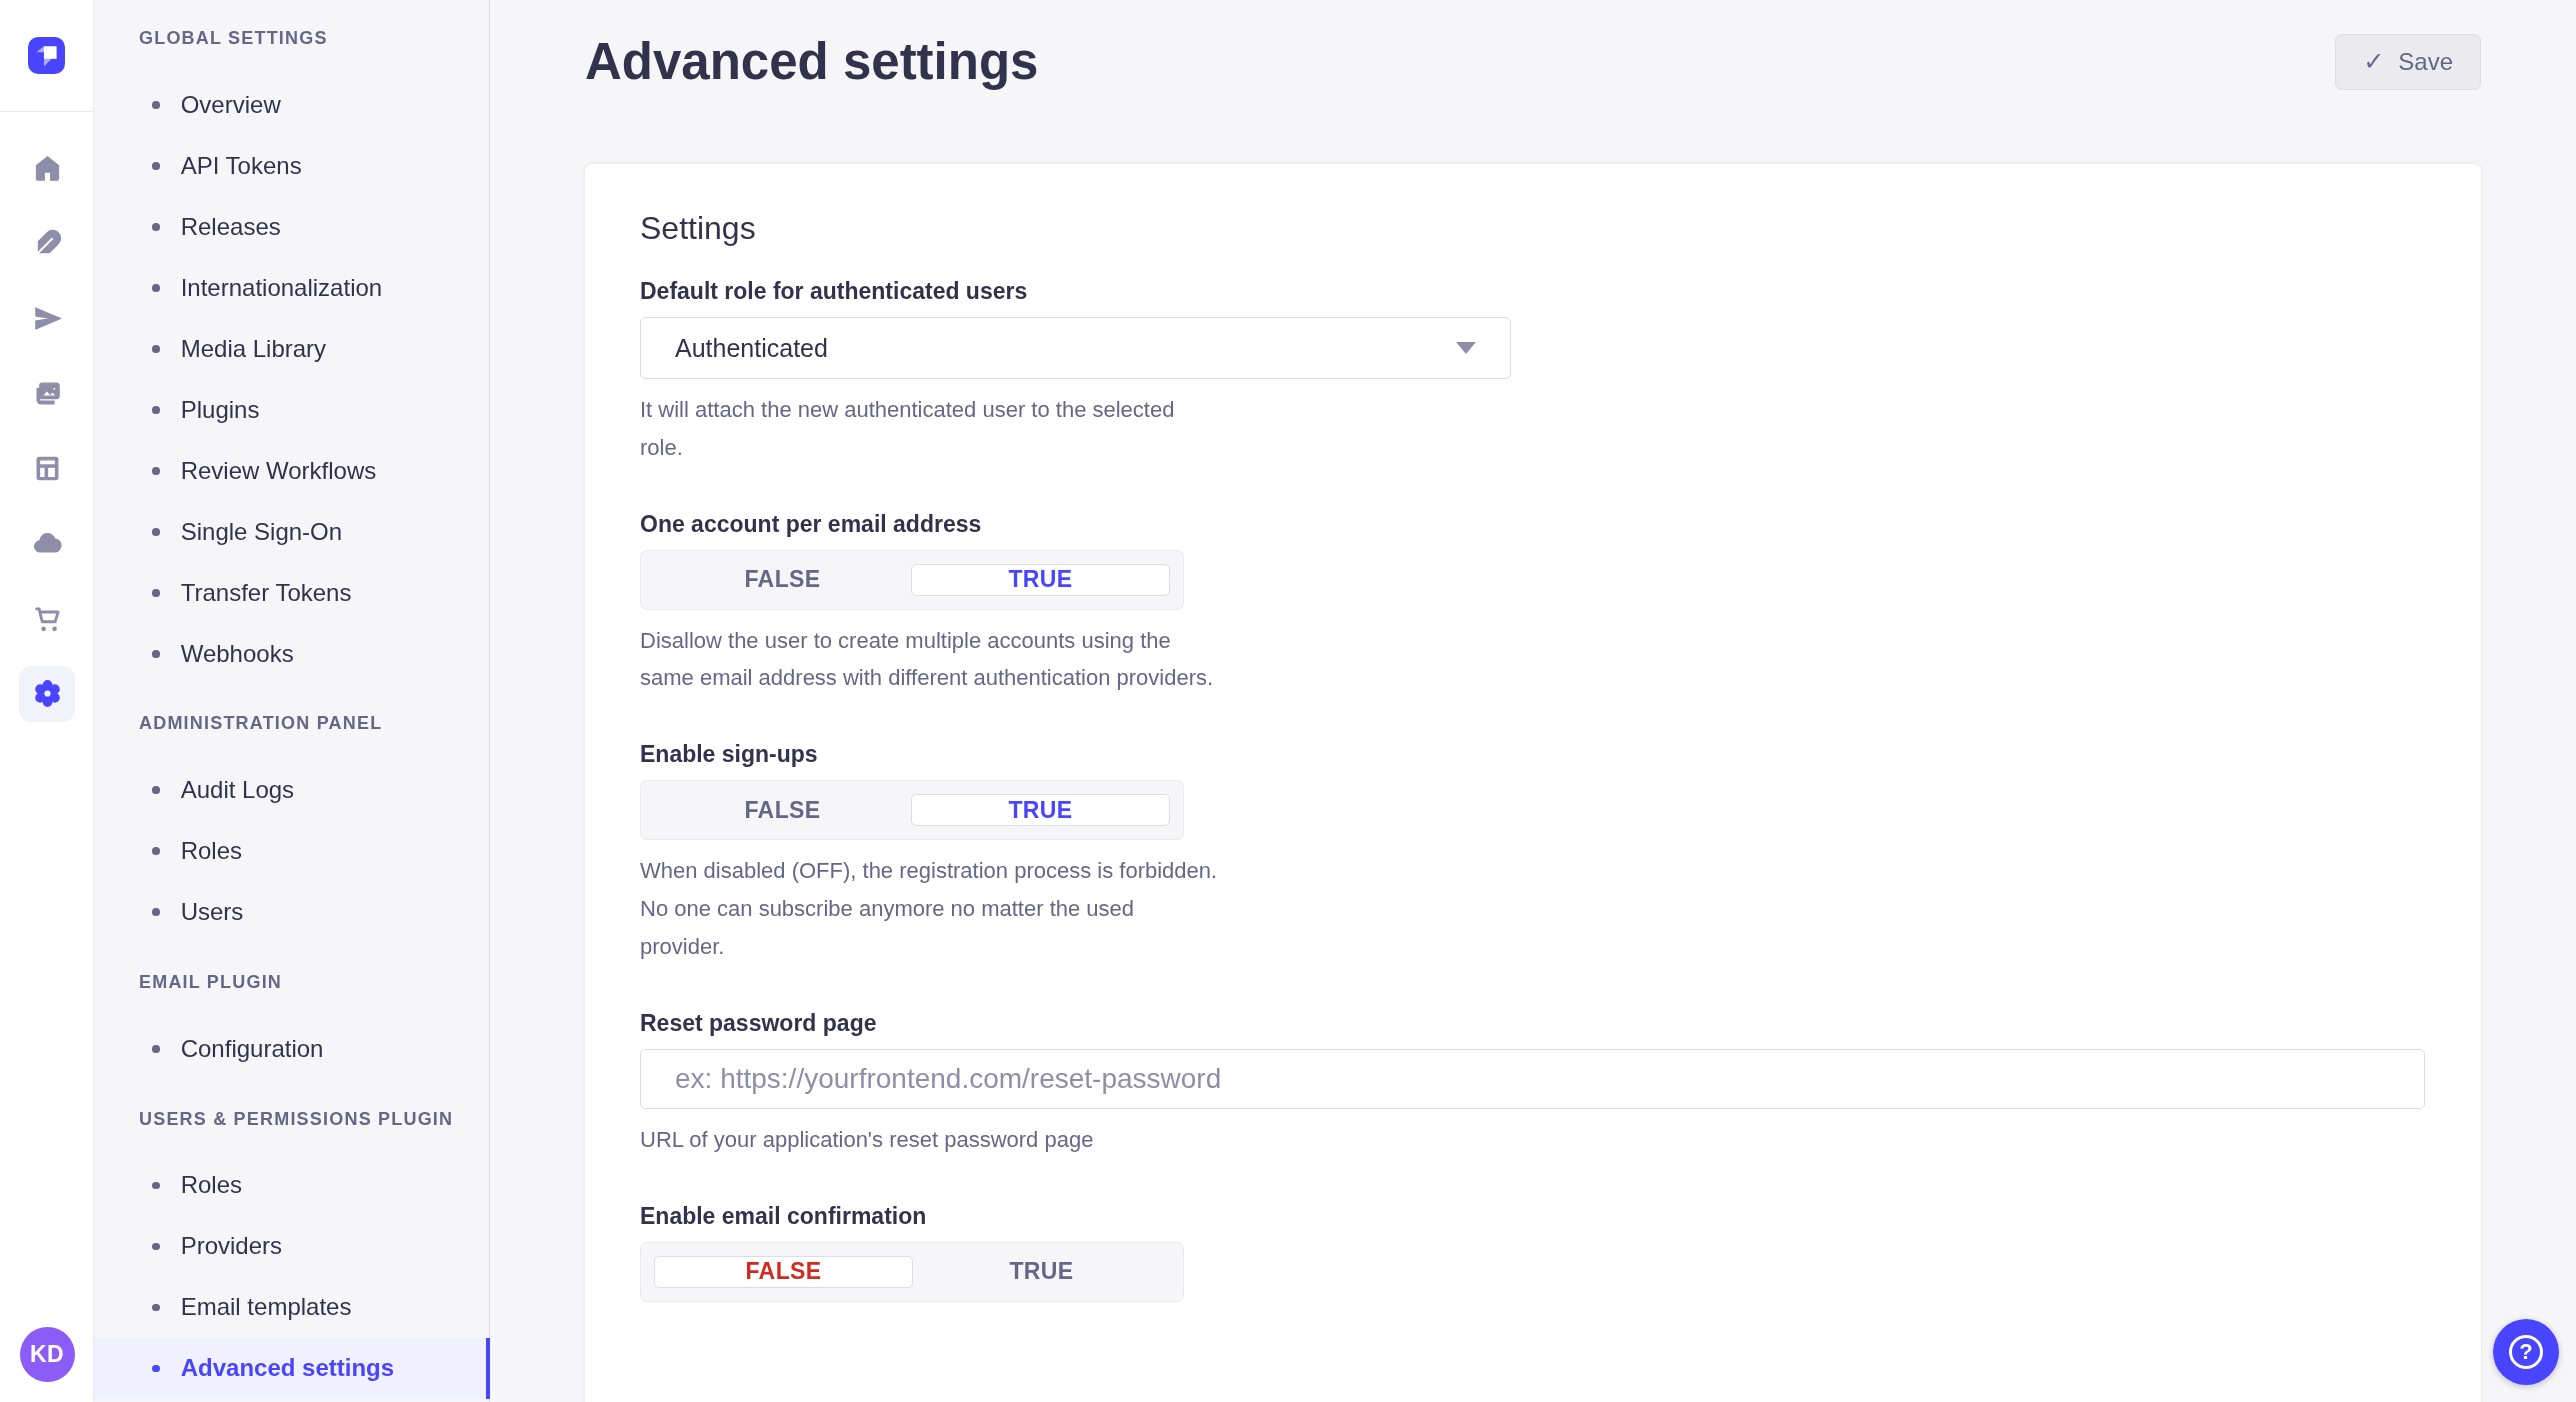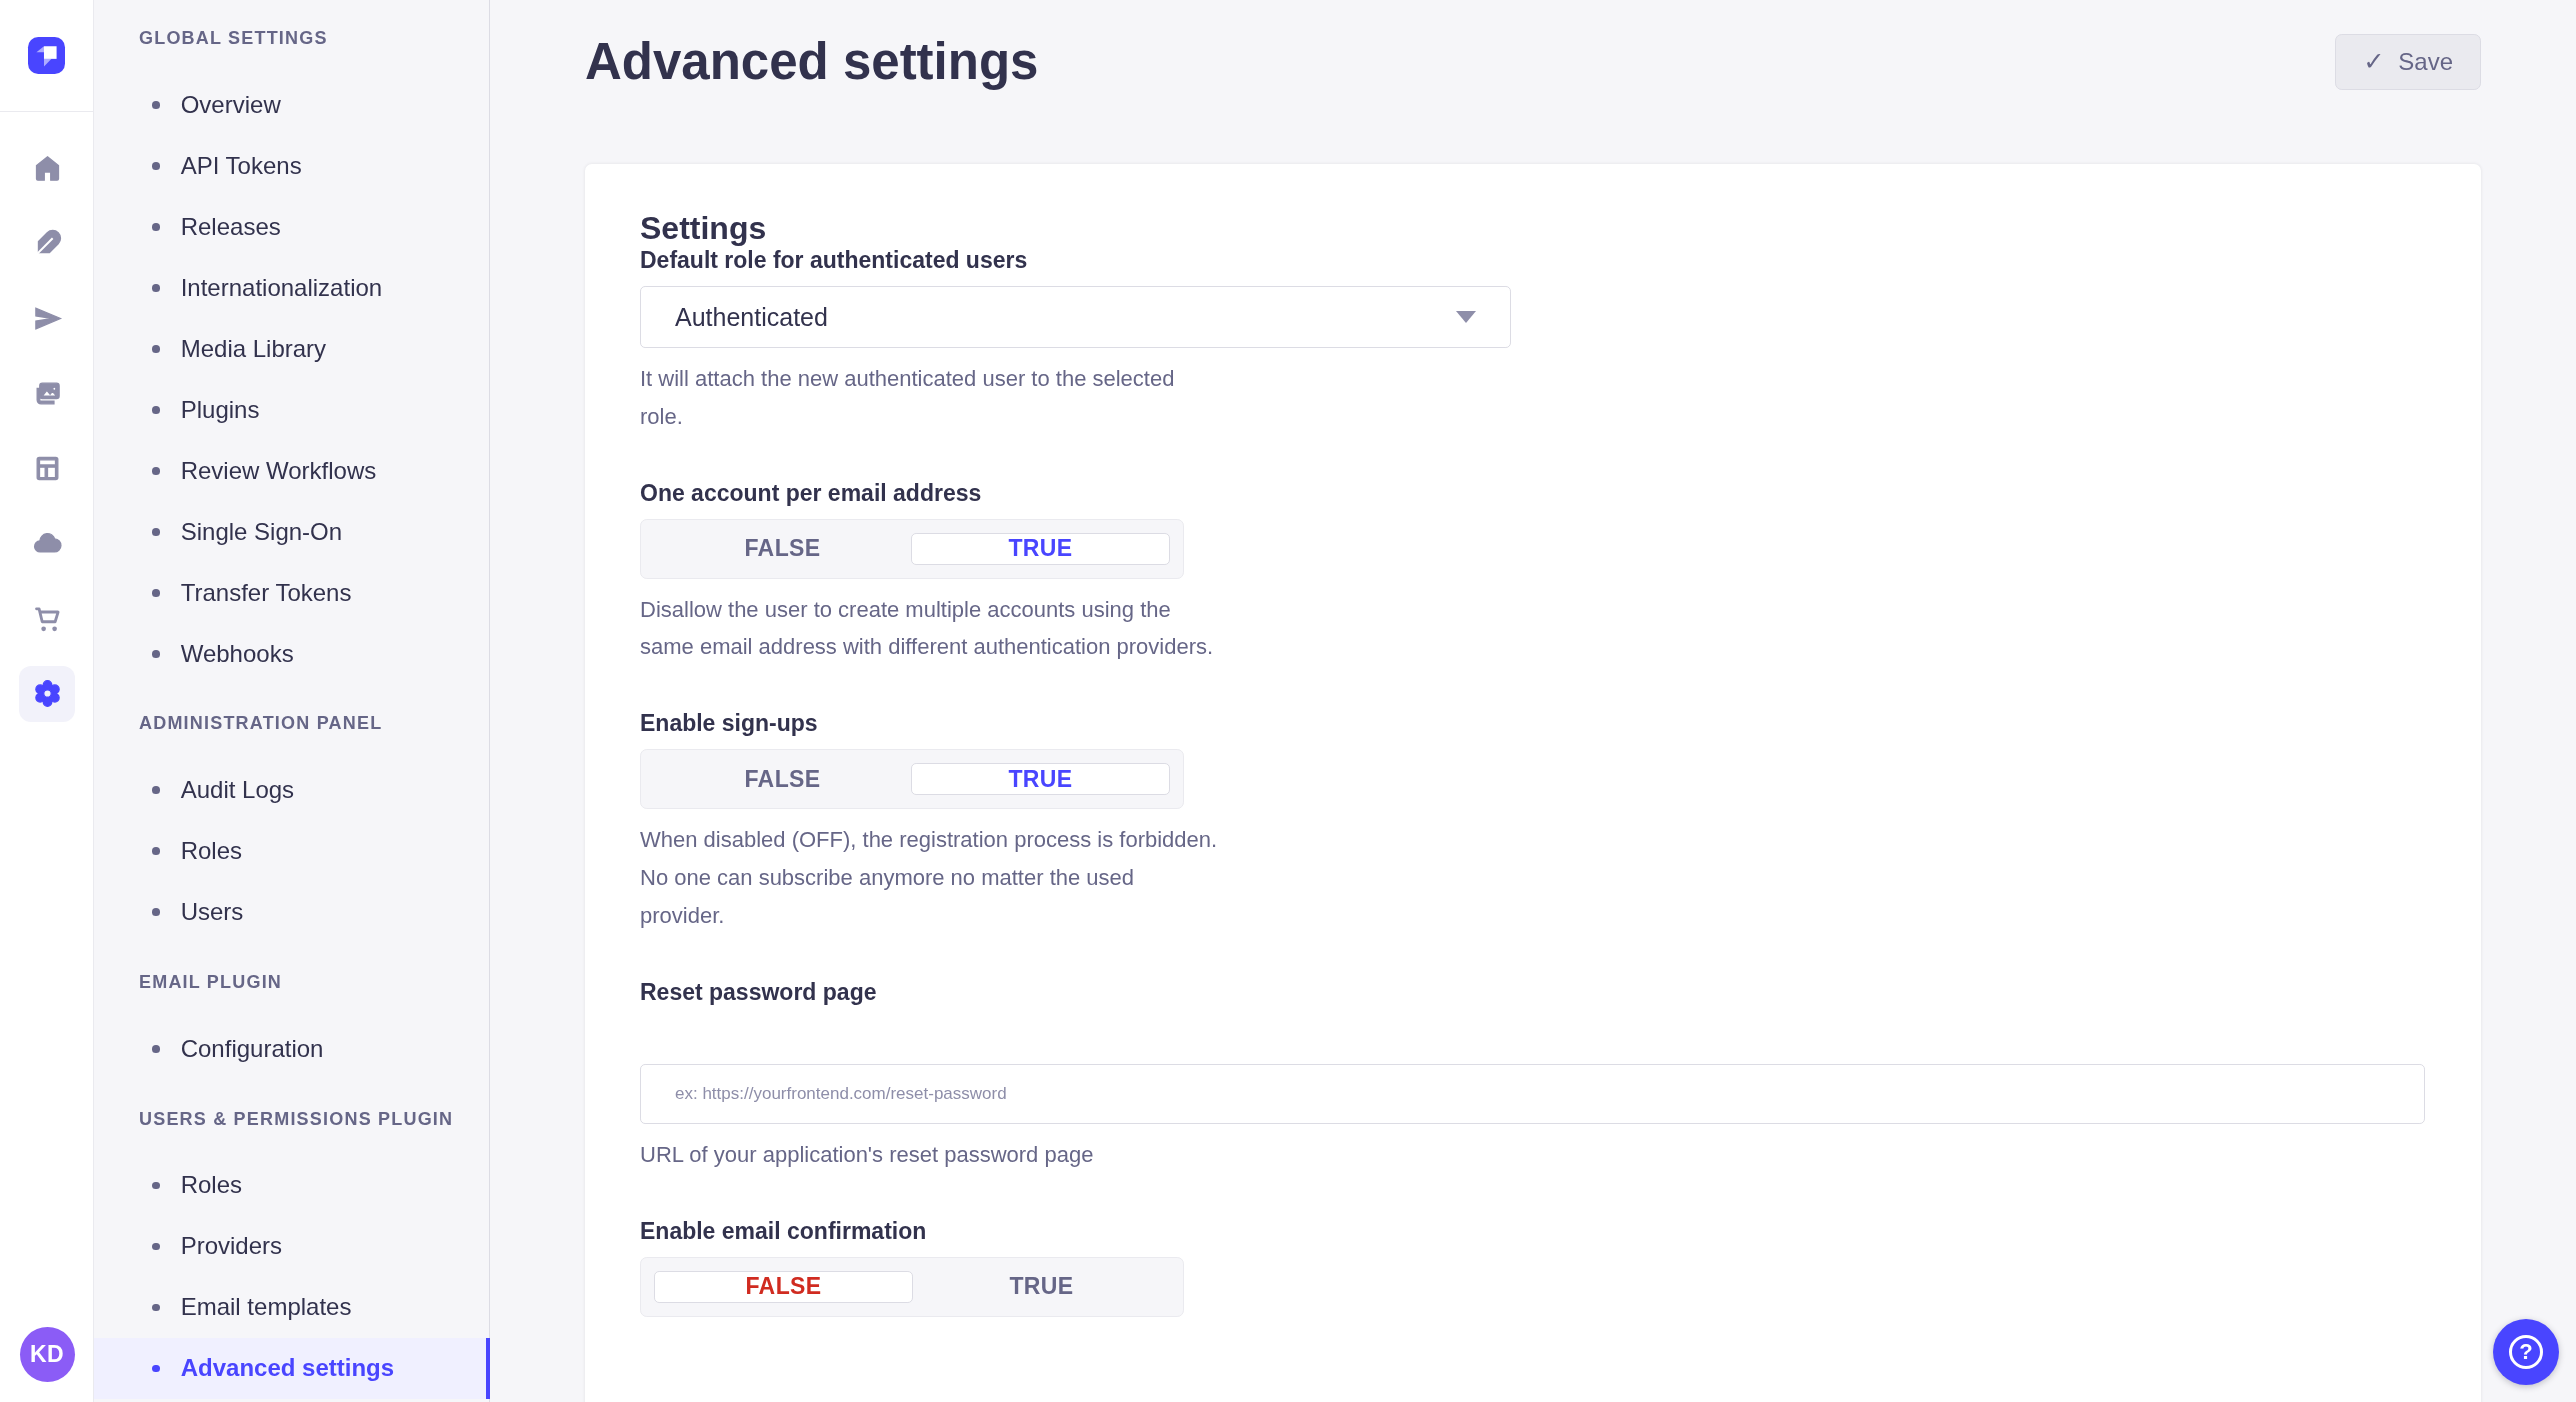--- a/index.html
+++ b/index.html
@@ -88,21 +88,21 @@
   }
   .save-btn .check { font-size:25.6px; color:#666687; line-height:1; }
   .save-btn .save-lbl { font-size:24px; color:#666687; }
 
   .card {
     margin-top:72px; background:#FFFFFF; border-radius:6.8px;
     box-shadow:0 0.9px 3.4px rgba(33,33,52,0.10);
     padding:46px 55px 60px 55px;
     min-height:1278px;
   }
-  .card-title { font-size:32px; font-weight:bold; color:#32324D; }
+  .card-title { font-size:32px; font-weight:normal; color:#32324D; margin-bottom:31px; }
 
   .field { margin-bottom:44px; }
   .field-label { font-size:23px; font-weight:bold; color:#32324D; margin-bottom:12px; }
   .hint { font-size:22px; color:#666687; margin-top:12px; max-width:579px; line-height:1.72; }
   .hint.wide { max-width:1363px; }
 
   .select {
     width:871px; height:62px; background:#fff;
     border:0.9px solid #DCDCE4; border-radius:5.1px;
     display:flex; align-items:center; justify-content:space-between;
@@ -124,22 +124,22 @@
     font-size:23px; font-weight:bold; letter-spacing:0.4px; color:#666687;
     background:transparent; border:none; cursor:pointer; border-radius:5.1px;
     text-transform:uppercase; font-family:inherit;
   }
   .seg.on { background:#FFFFFF; border:0.9px solid #DCDCE4; }
   .seg.on-true { color:#4945FF; }
   .seg.on-false { color:#D02B20; }
 
   .text-input {
     width:1785px; height:60px; border:0.9px solid #DCDCE4; border-radius:5.1px;
-    background:#fff; padding:0 34px; font-size:17px; color:#32324D;
-    font-family:inherit; outline:none;margin-top:46px;
+    background:#fff; padding:0 34px; font-size:28px; color:#32324D;
+    font-family:inherit; outline:none;
   }
   .text-input::placeholder { color:#8E8EA9; opacity:1; }
   .text-input:disabled { background:#EAEAEF; border-color:#DCDCE4; }
 
   
   .help-btn {
     position:fixed; right:17px; bottom:17px; width:66px; height:66px;
     border-radius:50%; background:#4945FF; z-index:40;
     display:flex; align-items:center; justify-content:center; cursor:pointer;
     box-shadow:0 1.7px 6.8px rgba(33,33,52,.25);

